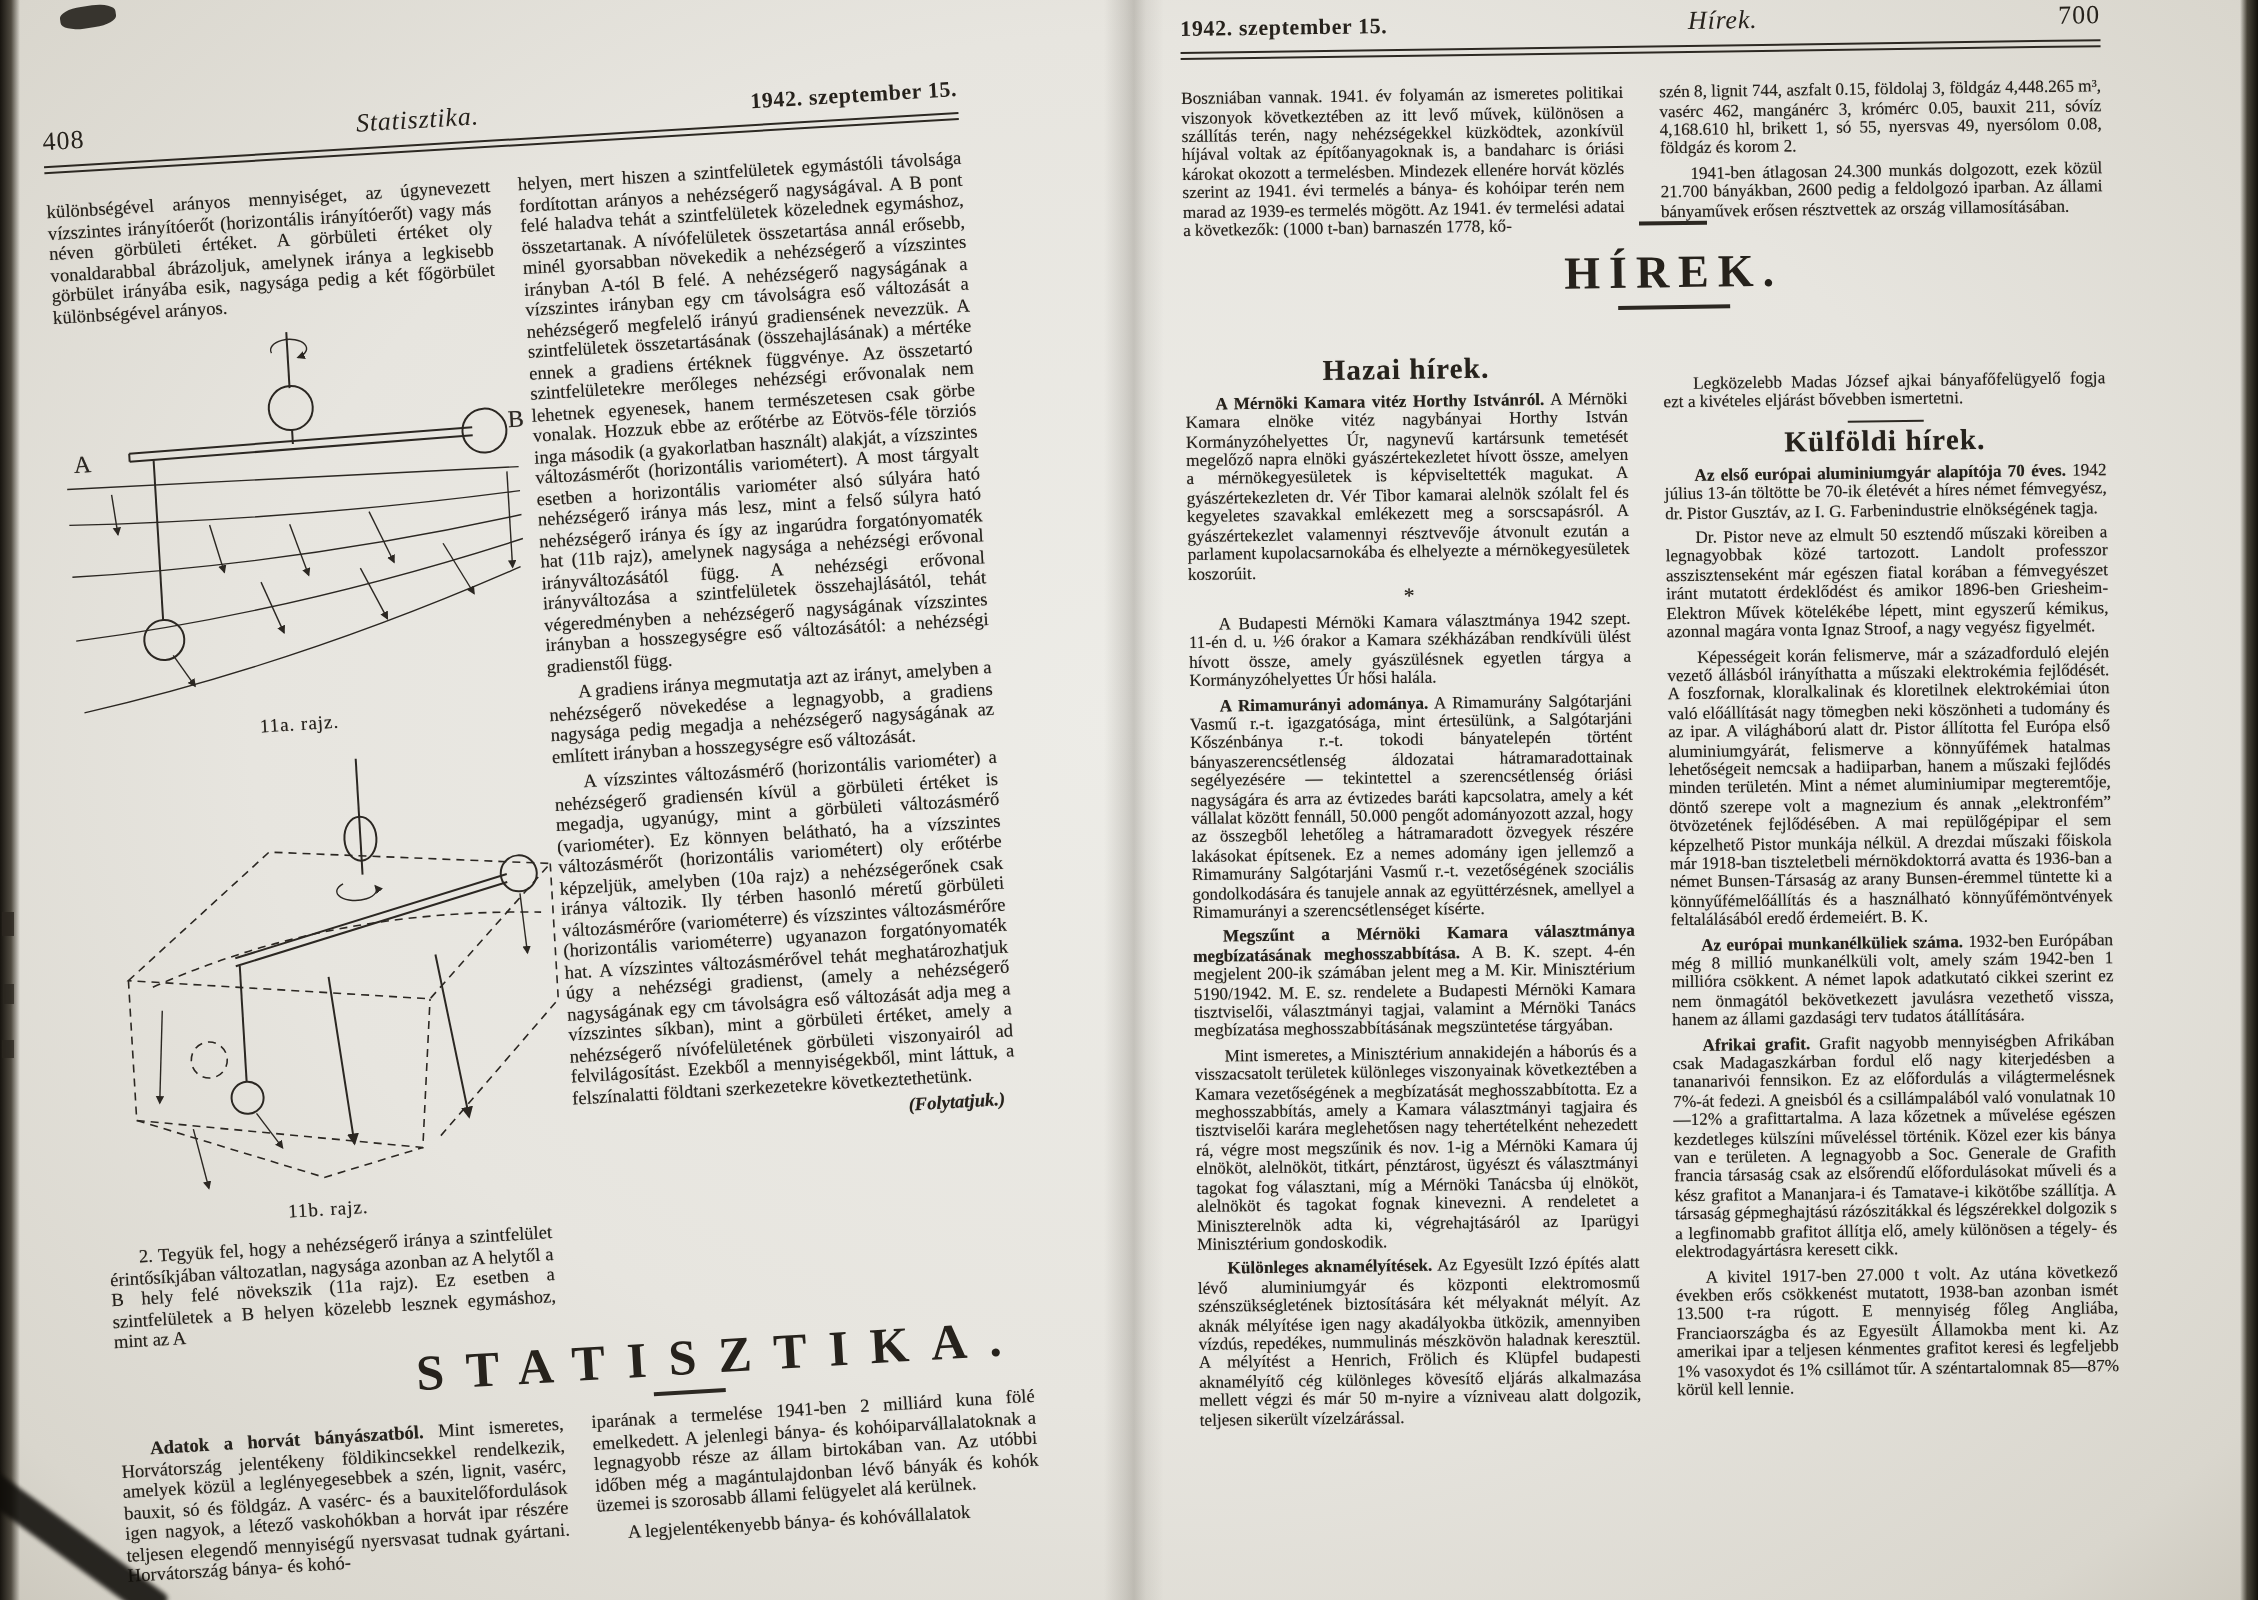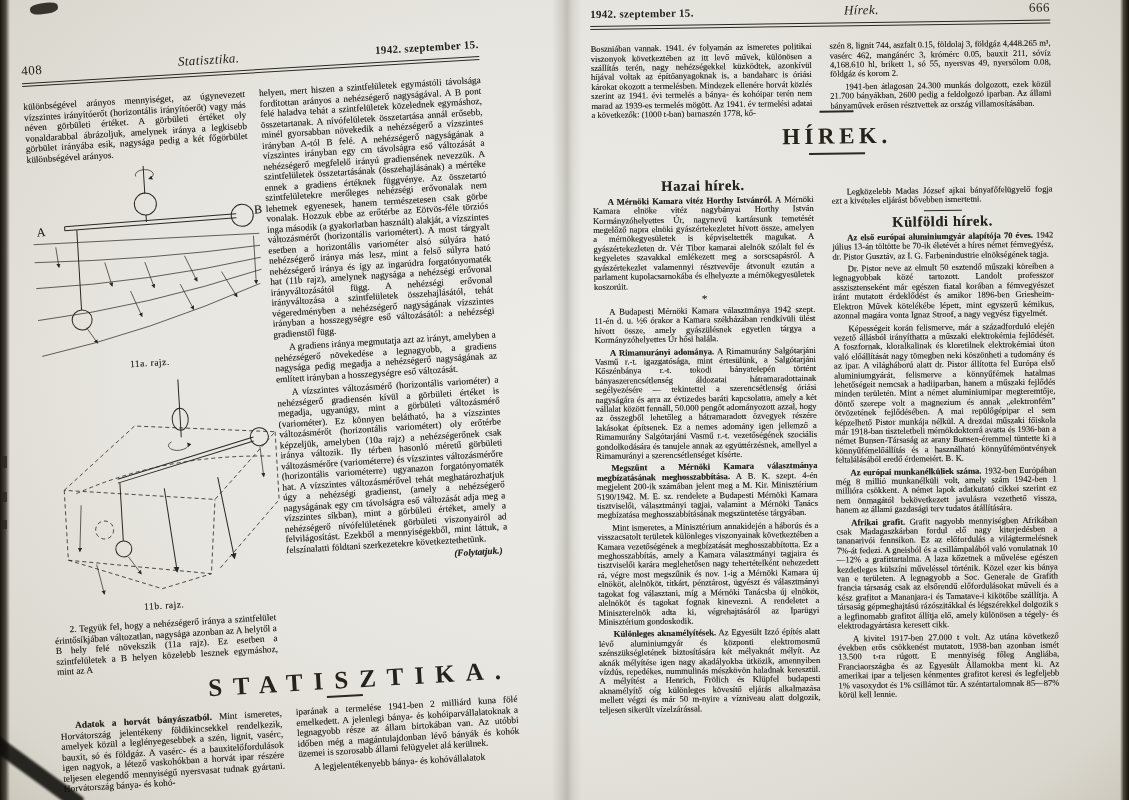--- a/index.html
+++ b/index.html
@@ -180,21 +180,21 @@
       <p>iparának a termelése 1941-ben 2 milliárd kuna fölé emelkedett. A jelenlegi bánya- és kohóiparvállalatoknak a legnagyobb része az állam birtokában van. Az utóbbi időben még a magántulajdonban lévő bányák és kohók üzemei is szorosabb állami felügyelet alá kerülnek.</p>
       <p class="ind">A legjelentékenyebb bánya- és kohóvállalatok</p>
     </div>
   </div>
 </div>
 
 <div class="page-right">
   <div class="pg-header">
     <span class="issue-date">1942. szeptember 15.</span>
     <span class="run-title">Hírek.</span>
-    <span class="pg-num">666</span>
+    <span class="pg-num">700</span>
   </div>
   <div class="dbl-rule"></div>
 
   <div class="hirek-block">
     <div class="end-rule"></div>
     <div class="hirek-title">HÍREK.</div>
     <div class="under-rule"></div>
   </div>
 
   <div class="cols body-txt txt">

